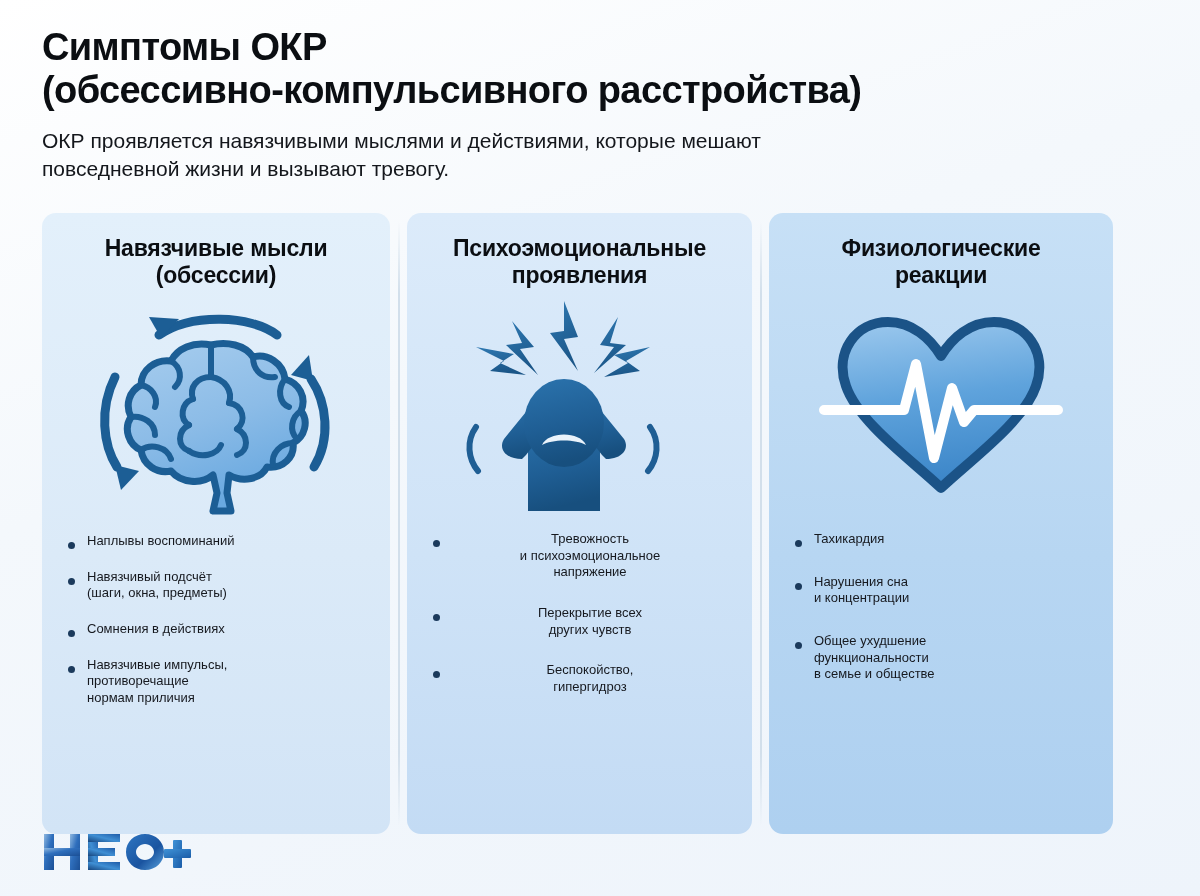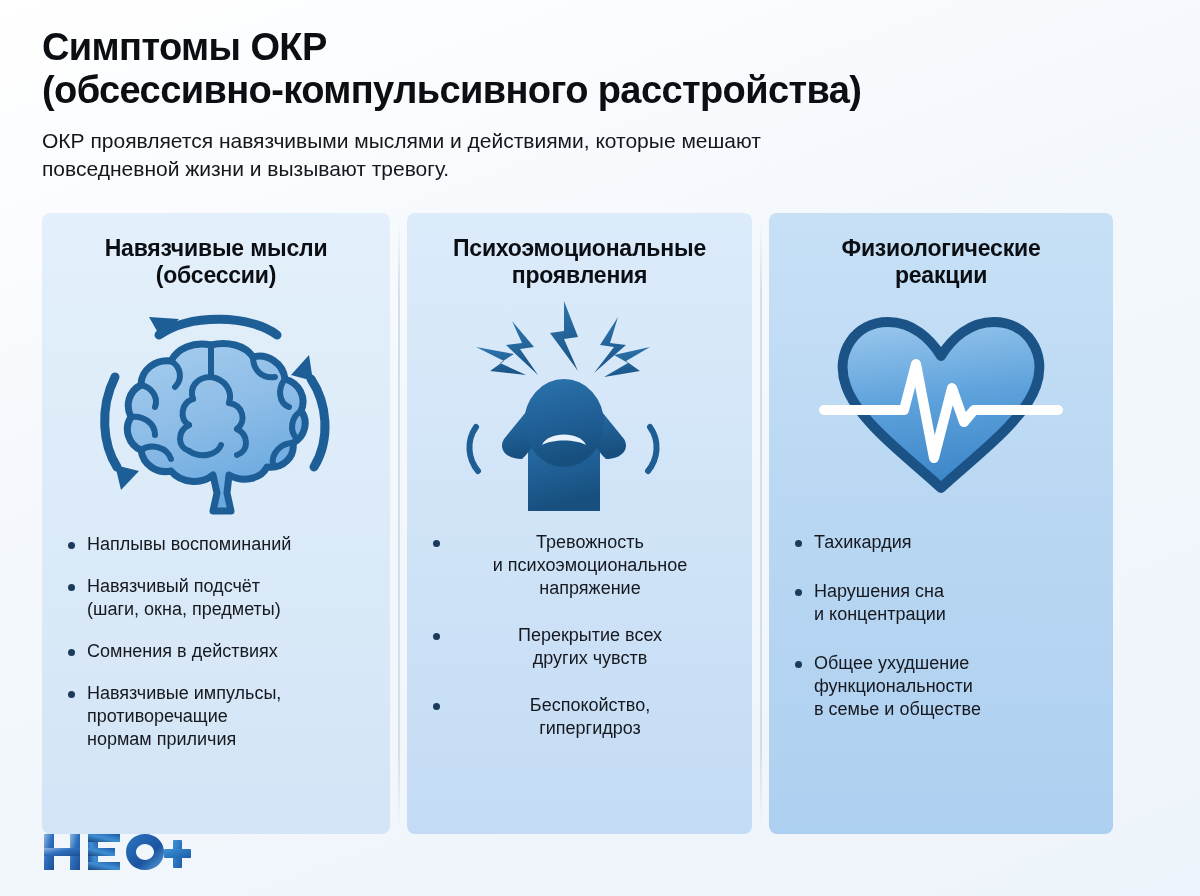--- a/index.html
+++ b/index.html
@@ -53,21 +53,21 @@
     top: 213px;
     left: 42px;
     width: 1118px;
     height: 621px;
     display: flex;
     gap: 0;
   }
 
   .card {
     position: relative;
-    border-radius: 8px;
+    border-radius: 14px;
     padding: 22px 24px 20px 24px;
     display: flex;
     flex-direction: column;
   }
 
   .card-1 {
     width: 348px;
     background: linear-gradient(180deg, #e3f0fb 0%, #dbeaf8 55%, #d2e4f6 100%);
   }
 
@@ -116,21 +116,21 @@
 
   .bullets {
     list-style: none;
     margin-top: 8px;
   }
 
   .bullets li {
     position: relative;
     padding-left: 21px;
     margin-bottom: 19px;
-    font-size: 18px;
+    font-size: 13px;
     line-height: 1.28;
     color: #16191f;
     white-space: pre-line;
   }
 
   .bullets li:last-child { margin-bottom: 8px; }
 
   .bullets li::before {
     content: "";
     position: absolute;

